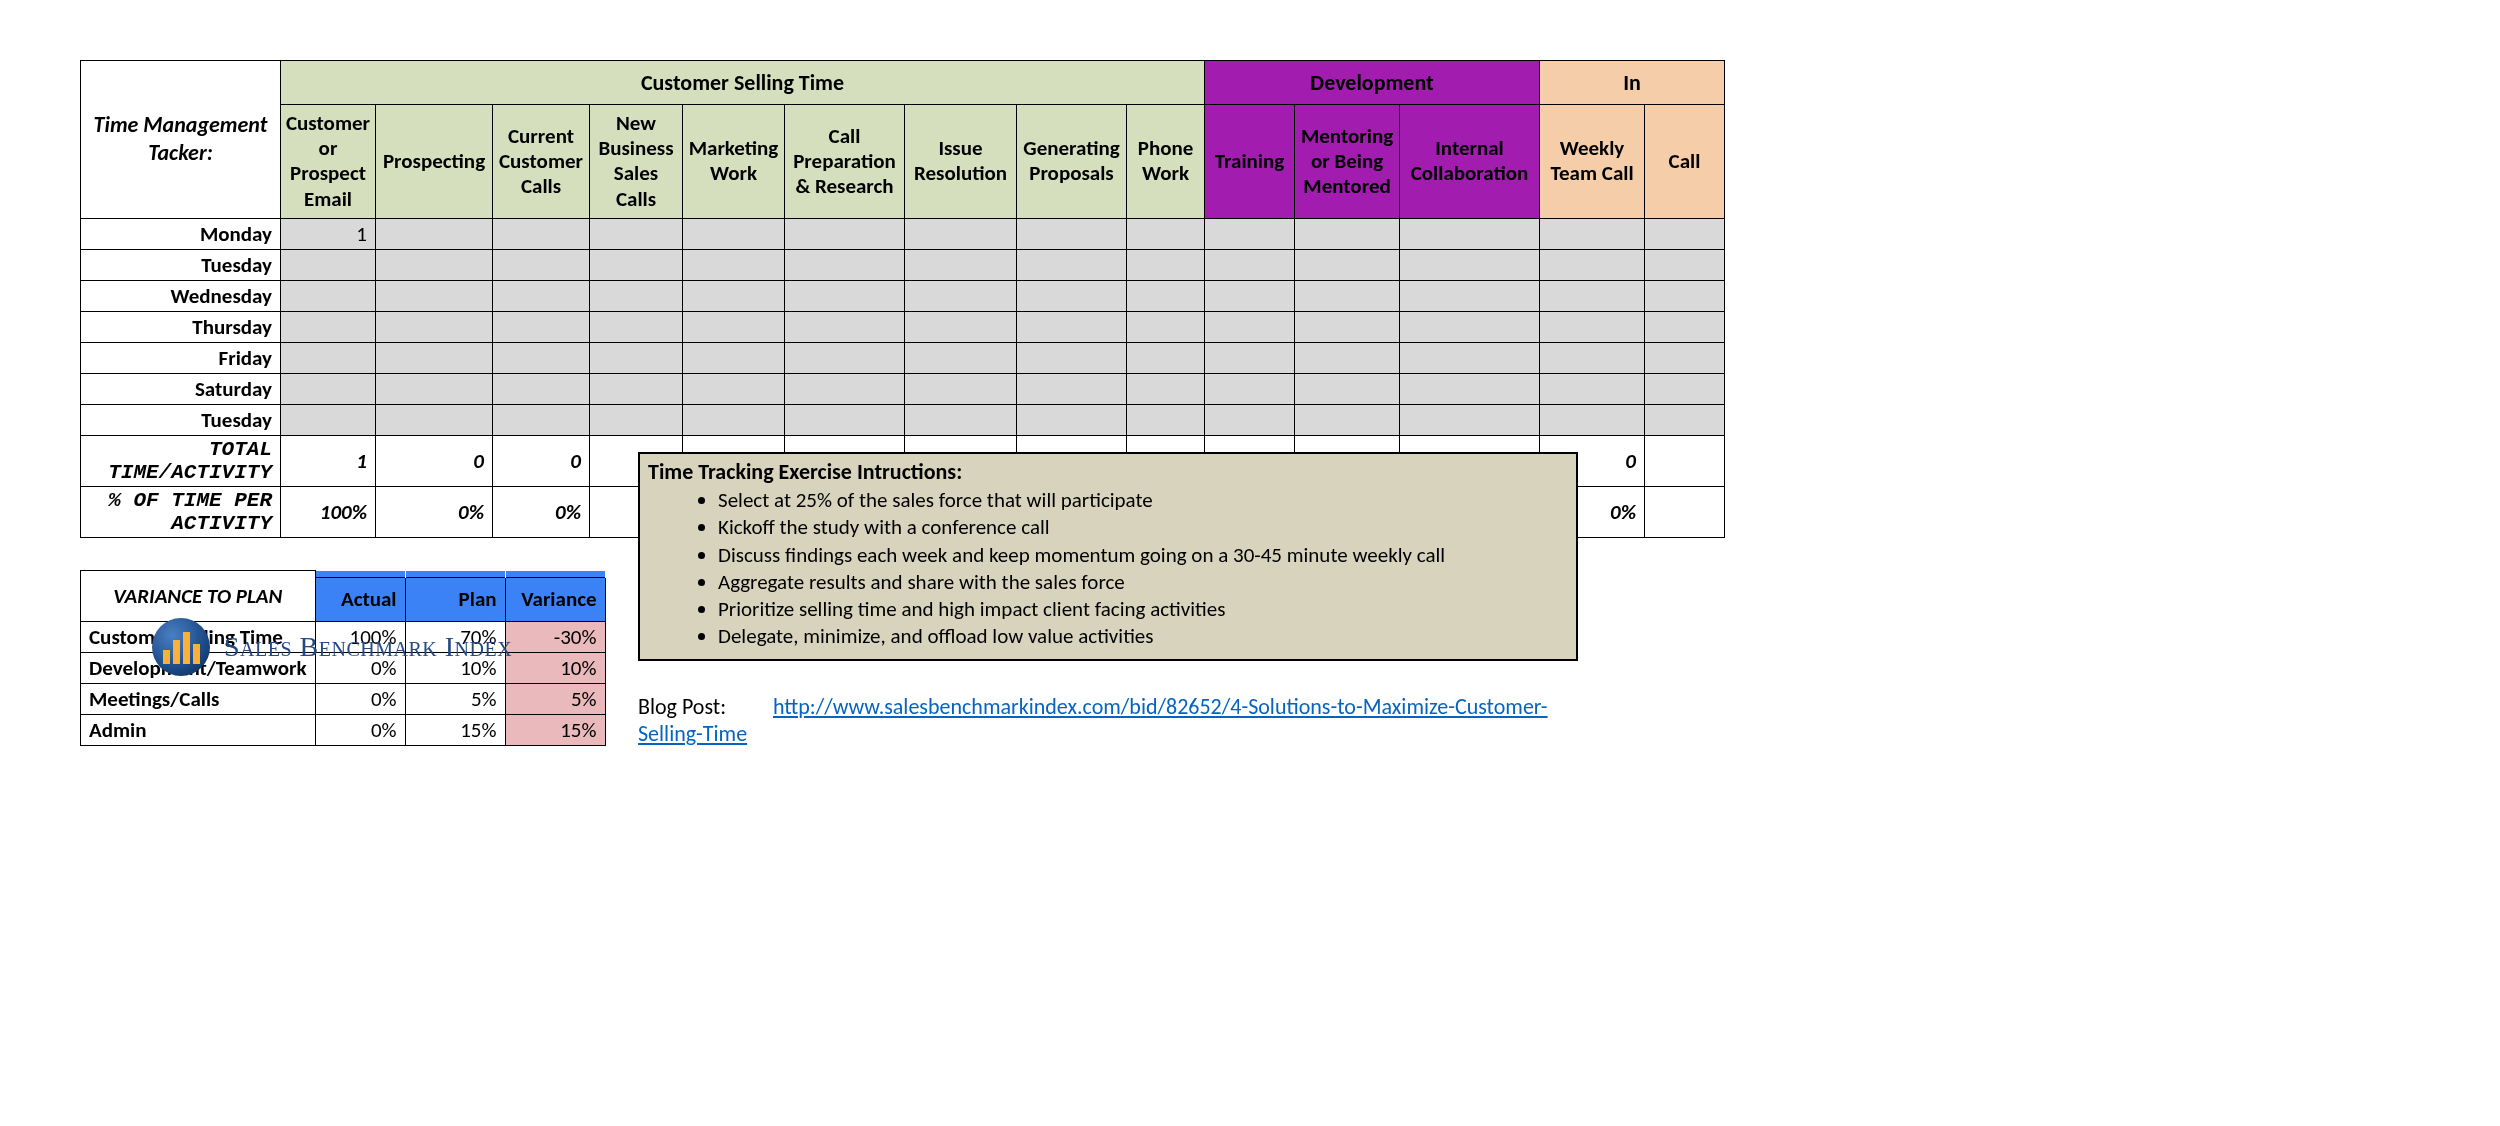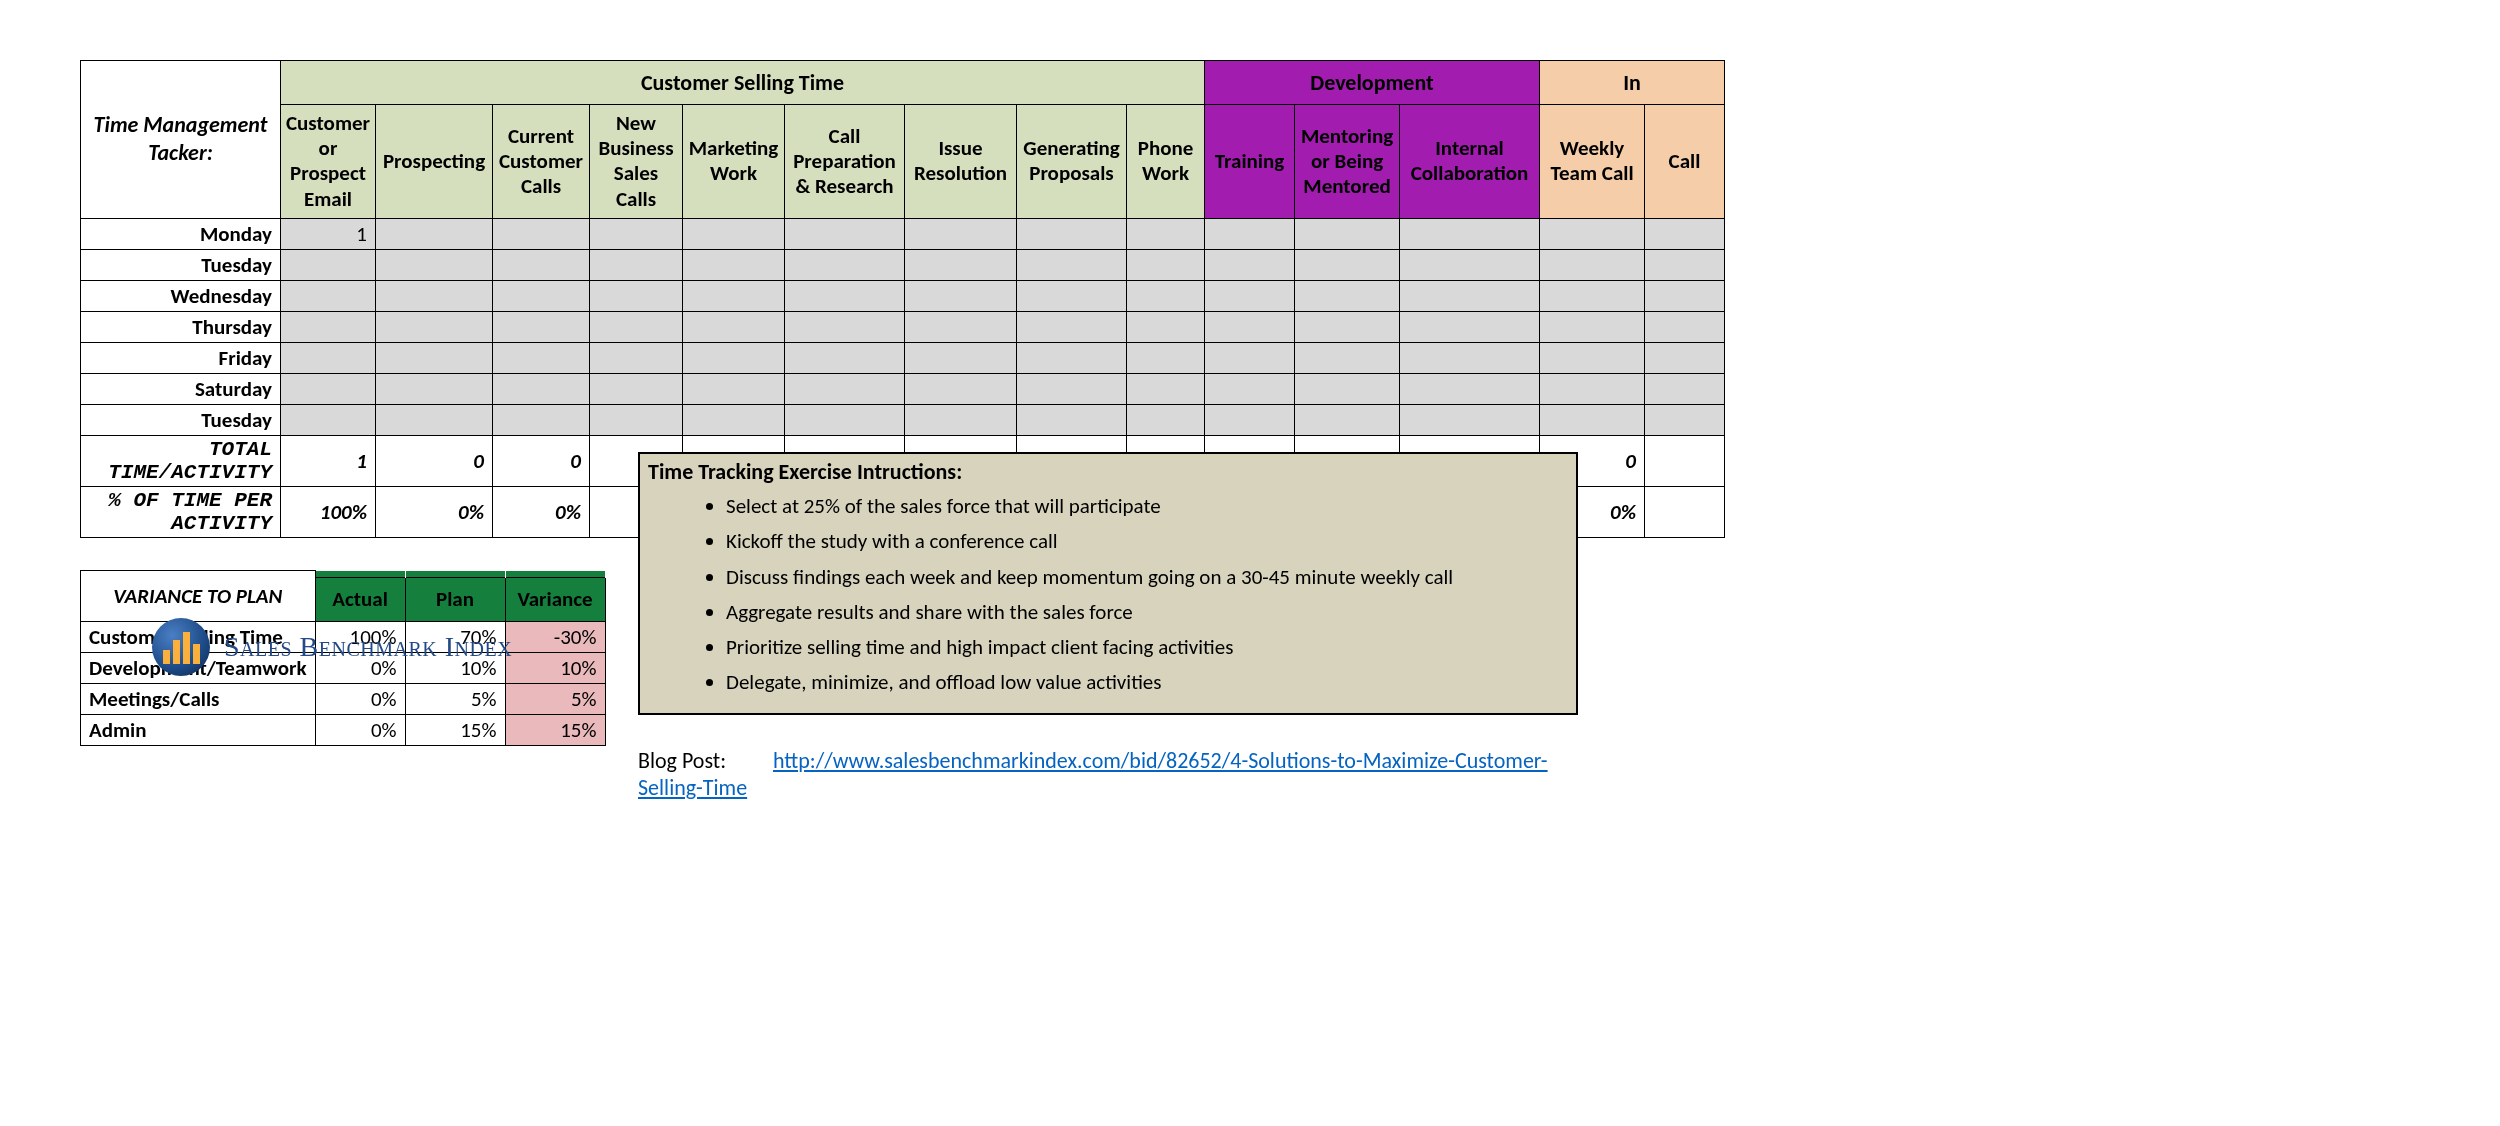--- a/index.html
+++ b/index.html
@@ -32,34 +32,34 @@
   .tracker col.c9{width:78px;}
   .tracker col.c10{width:90px;}
   .tracker col.c11{width:105px;}
   .tracker col.c12{width:140px;}
   .tracker col.c13{width:105px;}
   .tracker col.c14{width:80px;}
   
   .variance{margin-top:32px;}
   .variance th,.variance td{border:1px solid #000;padding:2px 8px;font-size:21px;box-sizing:border-box;}
   .variance .hdr{font-style:italic;font-weight:700;text-align:center;background:#fff;padding:12px 8px;}
-  .variance .col-h{font-weight:700;text-align:center;background:#15803d;}
+  .variance .col-h{font-weight:700;text-align:right;background:#3b82f6;}
   .variance .row-h{font-weight:700;text-align:left;background:#fff;}
   .variance td.num{text-align:right;background:#fff;}
   .variance td.var{text-align:right;background:#e9b9bb;}
   .variance col.v0{width:220px;}
   .variance col.v1{width:90px;}
   .variance col.v2{width:100px;}
   .variance col.v3{width:100px;}
   
   .instr-wrap{position:absolute;left:638px;top:452px;width:940px;}
   .instr{border:2px solid #000;background:#d7d3bc;padding:4px 8px 8px 8px;font-size:22px;box-sizing:border-box;}
   .instr .ititle{font-weight:700;margin-bottom:2px;}
   .instr ul{margin:0 0 0 70px;padding:0;}
-  .instr li{margin:8px;padding:0;line-height:1.3;font-size:21px;}
+  .instr li{margin:0;padding:0;line-height:1.3;font-size:21px;}
   .blog-row{margin-top:32px;font-size:22px;}
   .blog-row a{color:#0563c1;text-decoration:underline;}
   .blog-row .lbl{display:inline-block;width:130px;}
   
   .logo-wrap{position:absolute;left:152px;top:618px;display:flex;align-items:center;gap:14px;}
   .logo-icon{width:58px;height:58px;border-radius:50%;background:radial-gradient(circle at 35% 30%,#4a7fc4 0%,#1c4a86 60%,#0a2448 100%);display:flex;align-items:flex-end;justify-content:center;padding-bottom:12px;box-sizing:border-box;}
   .logo-icon span{display:inline-block;width:7px;background:#fbb03b;margin:0 1.5px;}
   .logo-icon span:nth-child(1){height:14px;}
   .logo-icon span:nth-child(2){height:24px;}
   .logo-icon span:nth-child(3){height:32px;}

